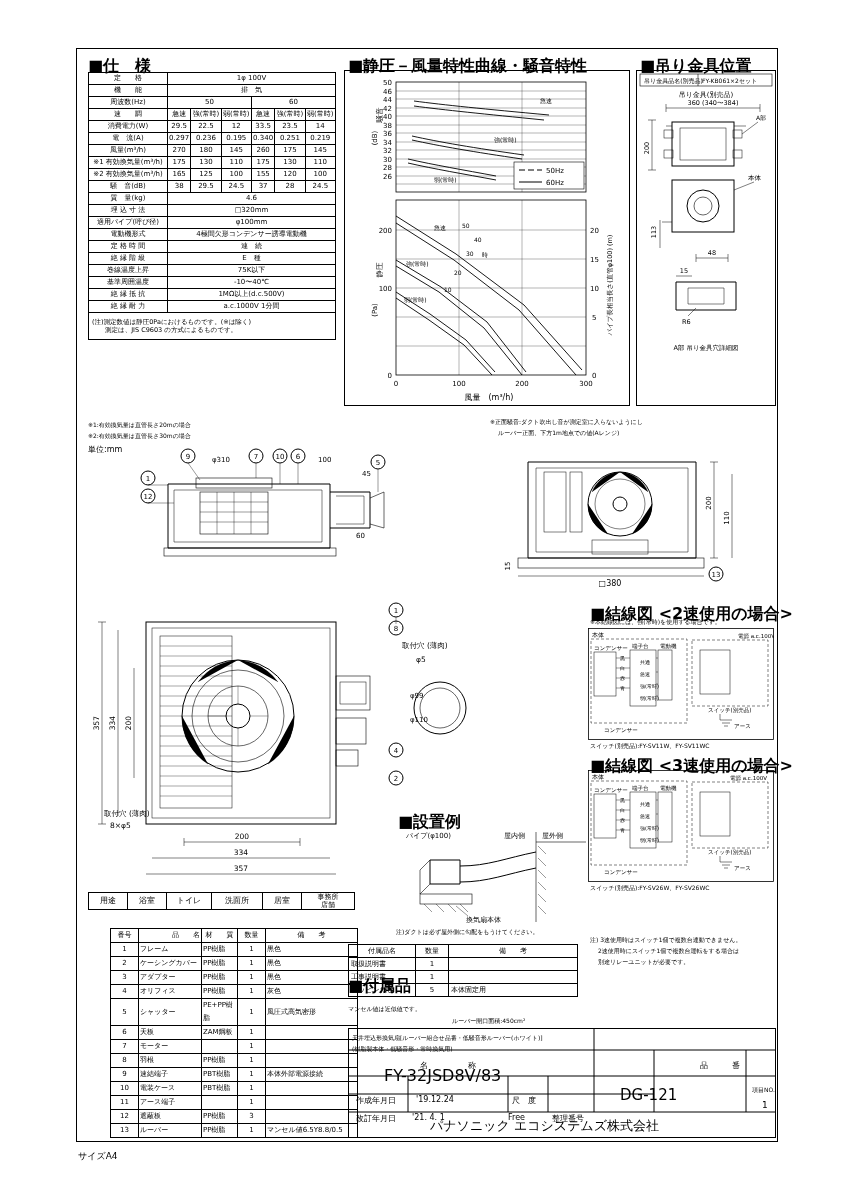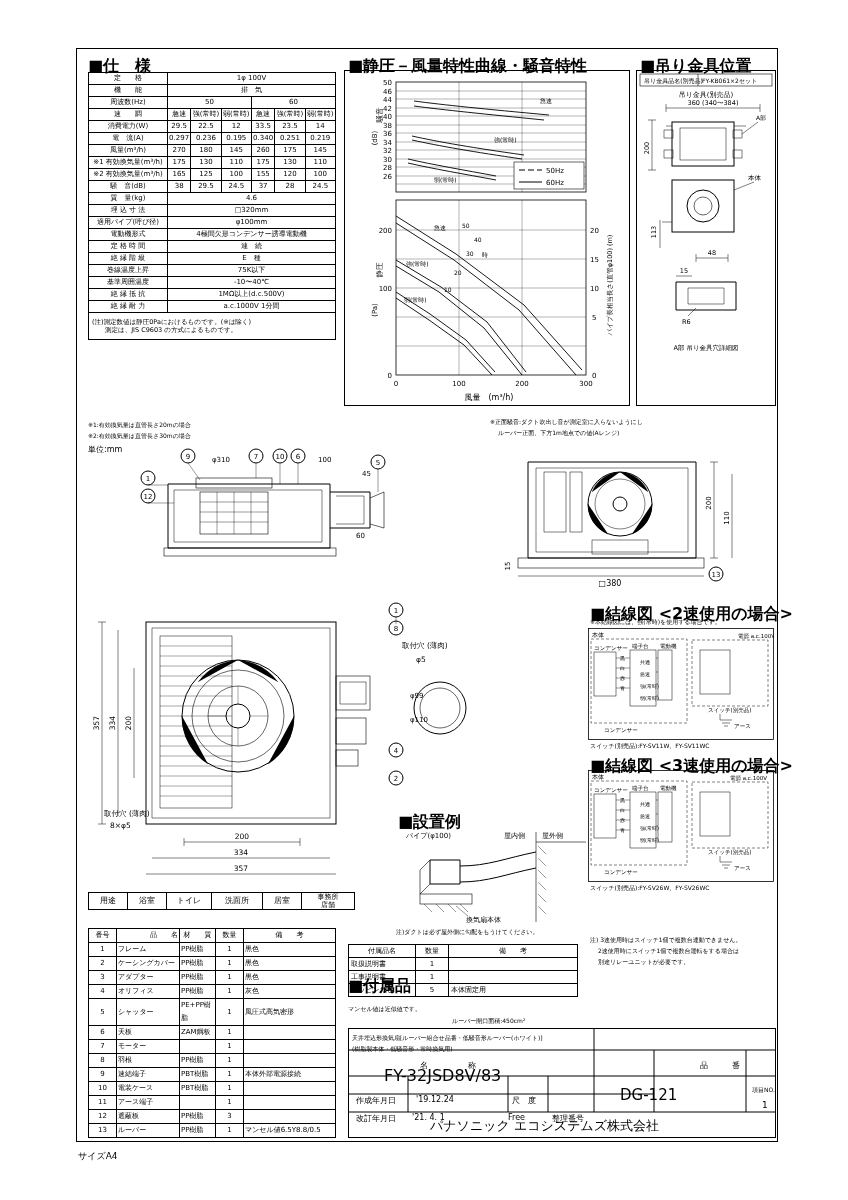--- a/index.html
+++ b/index.html
@@ -639,21 +639,21 @@
         <td style="width:40px;">トイレ</td>
         <td style="width:46px;">洗面所</td>
         <td style="width:34px;">居室</td>
         <td style="width:48px;font-size:7px;line-height:8px;">事務所<br>店舗</td>
       </tr>
     </tbody>
       </table>
   </div>
 
   <div style="position:absolute;left:88px;top:928px;">
-    <table class="partsT" style="width:248px;">
+    <table class="partsT" style="width:248px;margin-left:22px;">
       <tbody>
           <tr>
         <td style="width:24px;text-align:center;">番号</td>
         <td style="width:58px;text-align:right;">品　　名</td>
         <td style="width:32px;text-align:center;">材　　質</td>
         <td style="width:24px;text-align:center;">数量</td>
         <td style="width:86px;text-align:center;">備　　考</td>
       </tr>
       <tr>
             <td style="text-align:center;">1</td>

